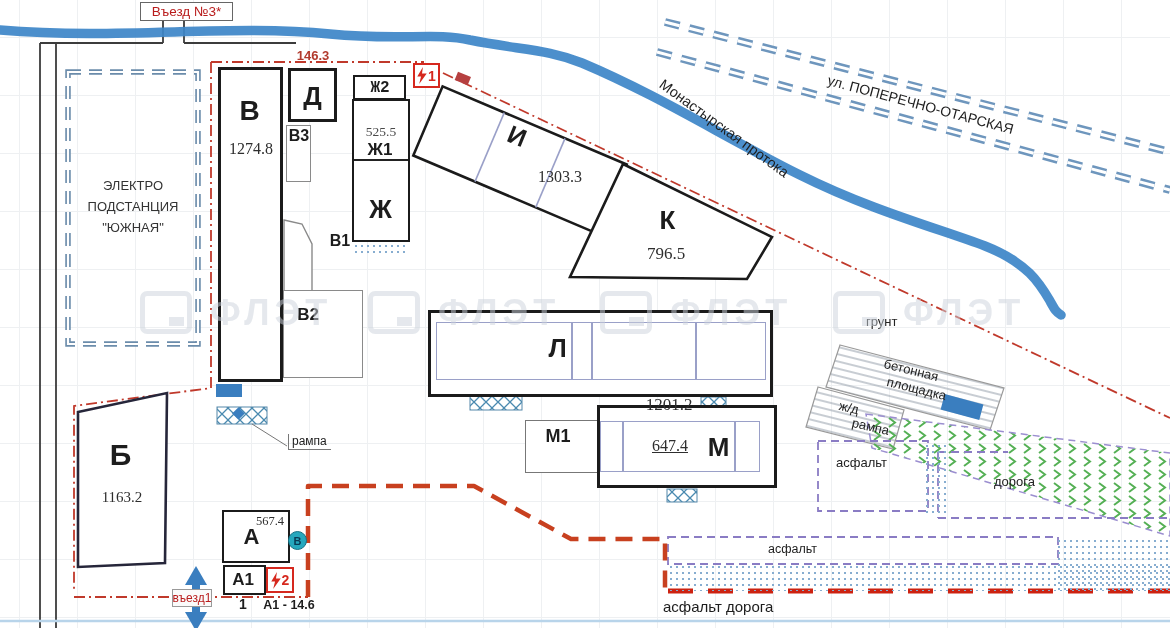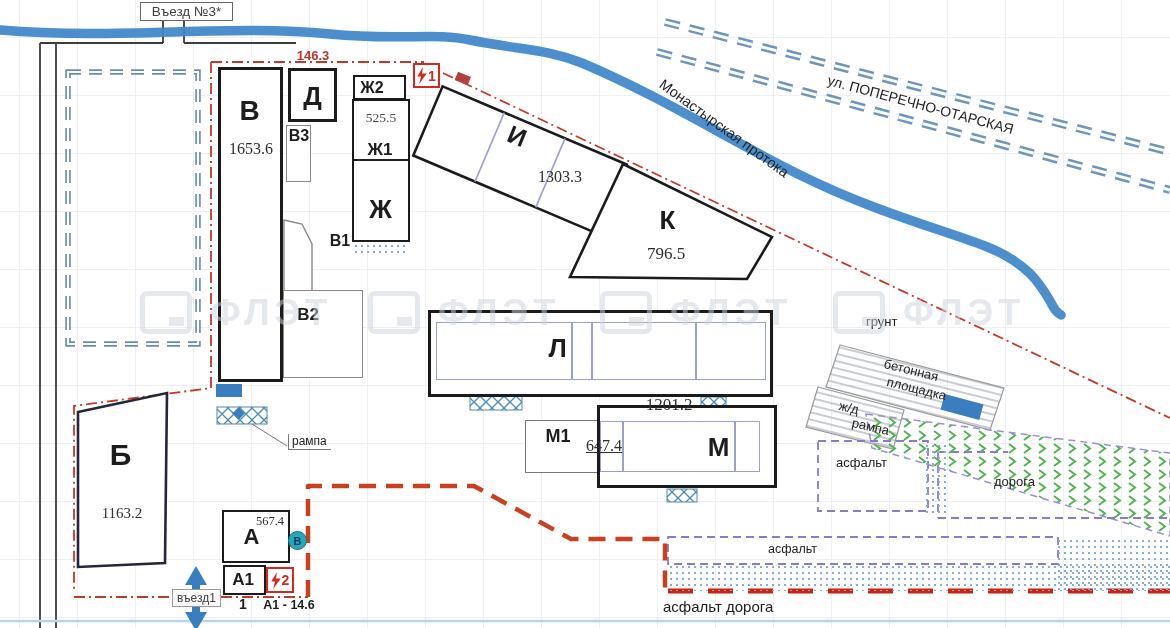--- a/index.html
+++ b/index.html
@@ -20,21 +20,21 @@
   .c{transform:translateX(-50%);}
   .big{font-weight:bold;font-size:26px;letter-spacing:1px;}
   .med{font-weight:bold;font-size:16px;}
   .area{font-family:"Liberation Serif",serif;font-size:16px;color:#2e2e2e;}
   .small{font-size:13px;color:#222;}
   .dots{position:absolute;z-index:2;background-image:radial-gradient(#87add0 1.1px,transparent 1.4px);background-size:6px 6px;}
   .bluefill{position:absolute;background:#3a7ebf;z-index:4;}
   .boltbox{position:absolute;z-index:6;background:#fff;border:2px solid #d6281e;box-sizing:border-box;display:flex;align-items:center;justify-content:center;gap:1px;}
   .boltbox span{color:#d6281e;font-weight:bold;font-size:14px;line-height:1;}
   .circle{position:absolute;z-index:6;width:19px;height:19px;border-radius:50%;background:#25a7bd;border:1.5px solid #157084;box-sizing:border-box;display:flex;align-items:center;justify-content:center;font-size:11px;font-weight:bold;color:#083a55;}
-  .box-label{position:absolute;z-index:6;background:#fff;border:1.5px solid #666;box-sizing:border-box;display:flex;align-items:center;justify-content:center;font-size:13.5px;color:#404040;}
+  .box-label{position:absolute;z-index:6;background:#fff;border:1.5px solid #666;box-sizing:border-box;display:flex;align-items:center;justify-content:center;font-size:13.5px;color:#b91c1c;}
   .wm{position:absolute;z-index:7;display:flex;align-items:center;gap:18px;opacity:.5;pointer-events:none;}
   .wm .ic{width:42px;height:33px;border:5px solid #ccd3dc;border-radius:7px;position:relative;}
   .wm .ic::after{content:"";position:absolute;right:3px;bottom:3px;width:15px;height:9px;background:#ccd3dc;}
   .wm .tx{font-size:36px;font-weight:800;color:#ccd3dc;letter-spacing:5px;}
   .rot{transform-origin:left top;}
 </style>
 </head>
 <body>
 
 <div id="plan">
@@ -165,51 +165,56 @@
   <div class="boltbox" style="left:266px;top:567px;width:28px;height:26px;">
     <svg width="10" height="17" viewBox="0 0 10 18">
         <polygon points="6,0 0,10 4,10 2,18 10,7 5,7" fill="#d6281e"></polygon>
       </svg>
     <span>2</span>
   </div>
 
   <div class="circle" style="left:288px;top:531px;">В</div>
 
   <div class="box-label" style="left:140px;top:2px;width:93px;height:19px;">Въезд №3*</div>
-  <div class="box-label" style="left:172px;top:589px;width:49px;height:18px;font-size:12px;background:#fafafa;border-color:#999;">въезд1</div>
+  <div class="box-label" style="left:172px;top:589px;width:40px;height:18px;font-size:12px;background:#fafafa;border-color:#999;">въезд1</div>
 
   <div class="lbl big c" style="left:250px;top:95px;font-size:28px;">В</div>
-  <div class="lbl area c" style="left:251px;top:140px;">1653.6</div>
+  <div class="lbl area c" style="left:251px;top:140px;">1274.8</div>
   <div class="lbl big c" style="left:313px;top:81px;">Д</div>
   <div class="lbl med c" style="left:299px;top:127px;">В3</div>
   <div class="lbl med c" style="left:298px;top:232px;margin-left:42px;">В1</div>
   <div class="lbl med c" style="left:308px;top:305px;font-size:17px;">В2</div>
-  <div class="lbl med c" style="left:372px;top:79px;">Ж2</div>
-  <div class="lbl area c" style="left:381px;top:110px;font-size:13.5px;color:#4a4a4a;">525.5</div>
+  <div class="lbl med c" style="left:380px;top:79px;font-family:Liberation Mono, monospace;">Ж2</div>
+  <div class="lbl area c" style="left:381px;top:124px;font-size:13.5px;color:#4a4a4a;">525.5</div>
   <div class="lbl med c" style="left:380px;top:140px;font-size:17px;">Ж1</div>
   <div class="lbl big c" style="left:381px;top:195px;font-size:25px;">Ж</div>
   <div class="lbl big" style="left:508px;top:122px;font-size:25px;transform:rotate(22deg);">И</div>
   <div class="lbl area c" style="left:560px;top:168px;">1303.3</div>
   <div class="lbl big c" style="left:668px;top:205px;">К</div>
   <div class="lbl area c" style="left:666px;top:244px;font-size:17px;">796.5</div>
   <div class="lbl big c" style="left:558px;top:333px;">Л</div>
   <div class="lbl area c" style="left:669px;top:351px;font-size:17px;margin-top:44px;">1201.2</div>
   <div class="lbl med c" style="left:558px;top:426px;font-size:18px;">М1</div>
-  <div class="lbl area c" style="left:604px;top:437px;text-decoration:underline;">647.4</div>
+  <div class="lbl area c" style="left:670px;top:437px;text-decoration:underline;">647.4</div>
   <div class="lbl big c" style="left:719px;top:432px;">М</div>
   <div class="lbl big c" style="left:121px;top:438px;font-size:30px;">Б</div>
-  <div class="lbl area c" style="left:122px;top:489px;font-size:15px;margin-top:16px;">1163.2</div>
+  <div class="lbl area c" style="left:122px;top:489px;font-size:15px;">1163.2</div>
   <div class="lbl big c" style="left:252px;top:524px;font-size:22px;">А</div>
   <div class="lbl area c" style="left:270px;top:514px;font-size:12.5px;">567.4</div>
   <div class="lbl med c" style="left:243px;top:570px;font-size:17px;">А1</div>
   <div class="lbl c" style="left:243px;top:596px;font-size:14px;font-weight:bold;">1</div>
   <div class="lbl c" style="left:289px;top:598px;font-size:12.5px;font-weight:bold;">А1 - 14.6</div>
 
   <div class="lbl c" style="left:313px;top:48px;font-size:13px;color:#b23b2e;font-weight:bold;">146.3</div>
 
+  <div class="lbl" style="left:70px;top:176px;width:126px;text-align:center;font-size:13px;color:#333;line-height:1.6;white-space:normal;">
+    <div>ЭЛЕКТРО</div>
+    <div>ПОДСТАНЦИЯ</div>
+    <div>"ЮЖНАЯ"</div>
+  </div>
 
   <div class="lbl rot" style="left:666px;top:76px;font-size:14.5px;color:#1e1e1e;transform:rotate(36deg);">Монастырская протока</div>
   <div class="lbl rot" style="left:830px;top:72px;font-size:14px;color:#1e1e1e;transform:rotate(15deg);">ул. ПОПЕРЕЧНО-ОТАРСКАЯ</div>
   <div class="lbl" style="left:663px;top:598px;font-size:15px;">асфальт дорога</div>
 
   <div class="lbl small" style="left:866px;top:314px;">грунт</div>
   <div class="lbl small rot" style="left:886px;top:356px;transform:rotate(14deg);">бетонная</div>
   <div class="lbl small rot" style="left:889px;top:374px;transform:rotate(14deg);">площадка</div>
   <div class="lbl small rot" style="left:841px;top:398px;transform:rotate(13deg);">ж/д</div>
   <div class="lbl small rot" style="left:854px;top:415px;transform:rotate(13deg);">рампа</div>

